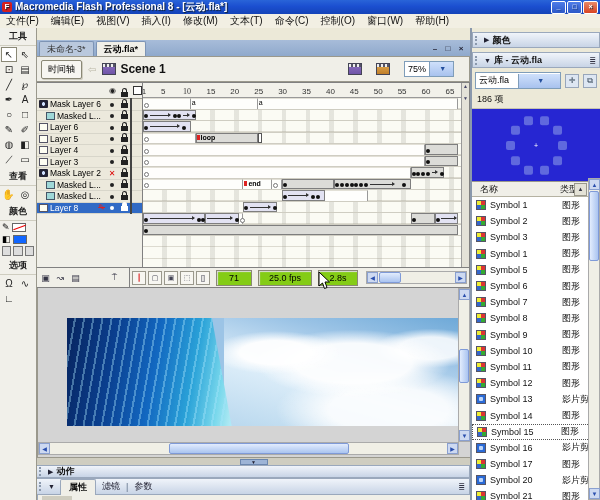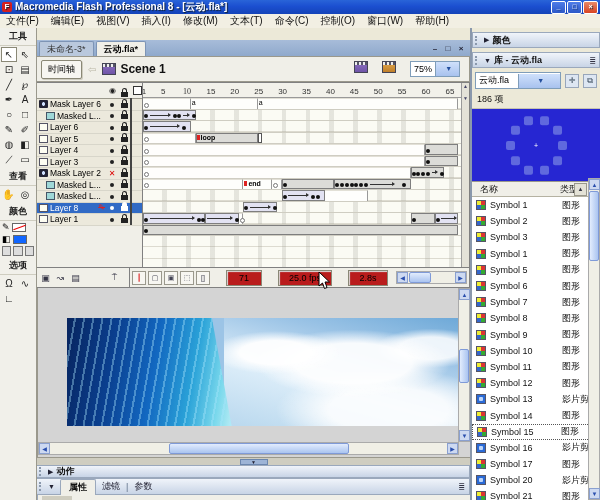--- a/index.html
+++ b/index.html
@@ -47,21 +47,21 @@
   #editbar{position:absolute;left:37px;top:56px;width:433px;height:26px;background:#f0efe8;
     border:1px solid #9a988c;border-left:none;box-sizing:border-box;display:flex;align-items:center}
   #timeline-btn{margin-left:4px;border:1px solid #8a8876;background:#f7f6f1;font-size:9px;
     padding:2px 6px;border-radius:2px;box-shadow:1px 1px 0 #cfcdc0}
   #nav-back{color:#b9b6a6;font-size:10px;margin:0 6px}
   .clapper{width:12px;height:10px;background:linear-gradient(#8d6fc0,#6f55a8);border:1px solid #445;
     position:relative;margin-right:4px}
   .clapper::before{content:"";position:absolute;left:0;top:0;width:100%;height:3px;
     background:repeating-linear-gradient(90deg,#eee 0 2px,#556 2px 4px)}
   #scene-label{font-size:12px;font-weight:bold;color:#111}
-  #editbar-right{margin-left:auto;display:flex;align-items:flex-start;gap:10px;padding-right:9px}
+  #editbar-right{margin-left:auto;display:flex;align-items:center;gap:10px;padding-right:15px}
   #zoom-box{width:50px;height:16px;background:#fff;border:1px solid #7f9db9;font-size:9px;
     display:flex;align-items:center;box-sizing:border-box}
   #zoom-box span{flex:1;padding-left:3px}
   .ddarrow{width:14px;height:14px;background:linear-gradient(#cfe0fb,#a8c2ee);border-left:1px solid #7f9db9;
     color:#234f9e;font-size:7px;text-align:center;line-height:14px}
   
   #timeline{position:absolute;left:37px;top:82px;width:433px;height:206px;background:#f0efe8;
     border:1px solid #808080;border-left:none;box-sizing:border-box}
   #layerpanel{position:absolute;left:0;top:0;width:106px;height:186px;border-right:1px solid #808080;box-sizing:border-box;background:#f0efe8}
   #layerhdr{height:15px;border-bottom:1px solid #9a988c;position:relative}
@@ -114,22 +114,22 @@
   .mk-flag::before{content:"";display:inline-block;width:3px;height:5px;background:#d22;margin-right:1px}
   #tl-vscroll{position:absolute;right:0;top:0;width:8px;height:186px;background:#e4e2d8;border-left:1px solid #999;box-sizing:border-box;font-size:5px;color:#446;text-align:center}
   
   #tl-status{position:absolute;left:0;bottom:0;width:100%;height:20px;background:#f0efe8;border-top:1px solid #808080;box-sizing:border-box;display:flex;align-items:center;font-size:9px}
   .st-ico{width:13px;height:13px;margin-left:2px;display:flex;align-items:center;justify-content:center;font-size:9px;color:#334}
   #st-trash{margin-left:26px}
   #st-sep{width:1px;height:100%;background:#808080;margin-left:8px}
   .onionbtn{width:12px;height:12px;border:1px solid #9a988c;background:#f7f6f1;margin-left:2px;
     font-size:7px;display:flex;align-items:center;justify-content:center;color:#445}
   .onionbtn.red{color:#d22;font-weight:bold}
-  .stbox{height:14px;border:1px solid #8a8876;background:#b91c1c;box-shadow:inset 1px 1px 1px #ddd;
-    display:flex;align-items:center;justify-content:center;margin-left:16px;padding:0 4px;font-size:9px}
+  .stbox{height:14px;border:1px solid #8a8876;background:#84cc16;box-shadow:inset 1px 1px 1px #ddd;
+    display:flex;align-items:center;justify-content:center;margin-left:6px;padding:0 4px;font-size:9px}
   #tl-hscroll{flex:1;height:13px;margin:0 2px 0 8px;background:#f0efe6;border:1px solid #aaa;position:relative;box-sizing:border-box}
   .sb-btn{position:absolute;top:0;width:11px;height:11px;background:#cdd9f1;border:1px solid #8aa0d0;
     color:#2a4fae;font-size:6px;line-height:10px;text-align:center;box-sizing:border-box}
   .sb-thumb{position:absolute;top:0;height:11px;background:linear-gradient(#e2ecfd,#aac4f0);border:1px solid #7f9ad8;border-radius:2px;box-sizing:border-box}
   
   #stage{position:absolute;left:37px;top:288px;width:433px;height:169px;background:#d4d4d4;
     border-left:1px solid #9a988c;box-sizing:border-box;overflow:hidden}
   #banner{position:absolute;left:29px;top:30px;width:392px;height:108px;overflow:hidden;background:#9cc4e6}
   #bld{position:absolute;left:0;top:0;width:42%;height:100%;
     background:repeating-linear-gradient(100deg,rgba(190,240,255,0) 0 7px,rgba(170,230,252,.38) 7px 9px),
@@ -367,27 +367,20 @@
           <span class="lout"><span class="outbox"></span></span>
         </div>
         <div class="lrow sel">
           <span class="licon normal"></span>
           <span class="lname">Layer 8</span>
           <span class="lpencil">✎</span>
           <span class="lvis"><span class="dot"></span></span>
           <span class="llock"><i class="lock"></i></span>
           <span class="lout"><span class="outbox"></span></span>
         </div>
-        <div class="lrow">
-          <span class="licon normal"></span>
-          <span class="lname">Layer 1</span>
-          <span class="lvis"><span class="dot"></span></span>
-          <span class="llock"><i class="lock"></i></span>
-          <span class="lout"><span class="outbox"></span></span>
-        </div>
       </div>
   </div>
   <div id="framezone">
     <div id="framegrid"></div>
     <div id="ruler">
         <span class="rnum" style="left: -7px;">1</span>
         <span class="rnum" style="left: 12.12px;">5</span>
         <span class="rnum" style="left: 36.02px; font-family: Liberation Serif, serif;">10</span>
         <span class="rnum" style="left: 59.92px;">15</span>
         <span class="rnum" style="left: 83.82px;">20</span>

